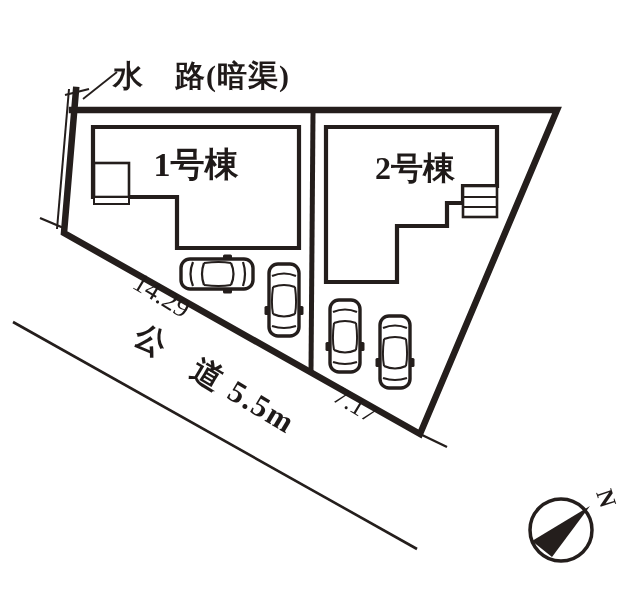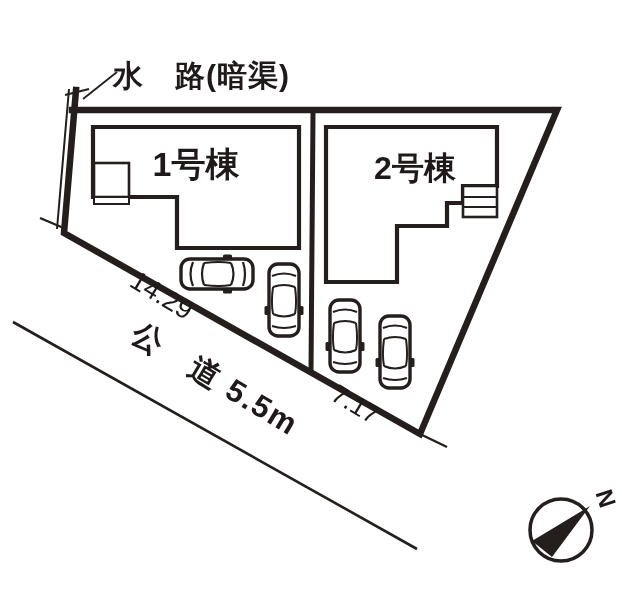--- a/index.html
+++ b/index.html
@@ -1,20 +1,20 @@
 <!DOCTYPE html>
 <html><head>
 <meta charset="utf-8">
 <style>
   html,body{margin:0;padding:0;background:#ffffff;}
   .stage{
     position:relative;
     width:622px;height:610px;
     background:#ffffff;
-    font-family:Liberation Sans, sans-serif;
+    font-family:Liberation Serif, serif;
     overflow:hidden;
   }
   svg{display:block}
   text{fill:#1f1a19;}
   .jp-label{font-weight:600;}
 </style>
 </head>
 <body>
 
 <div class="stage">

